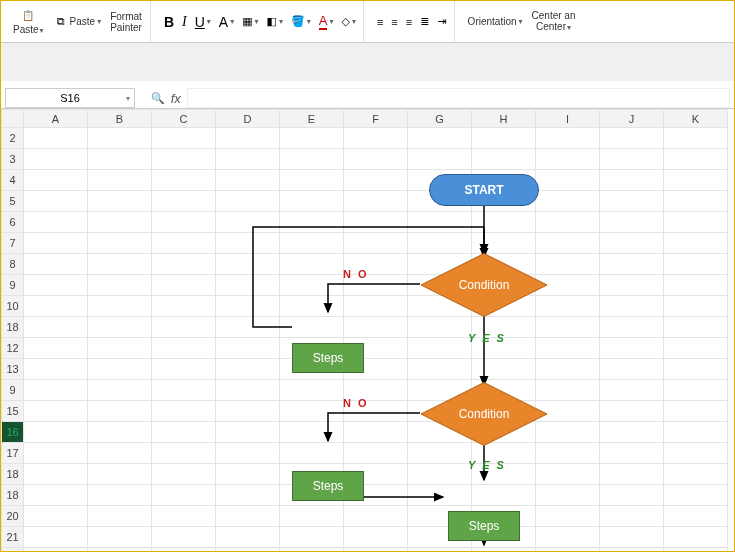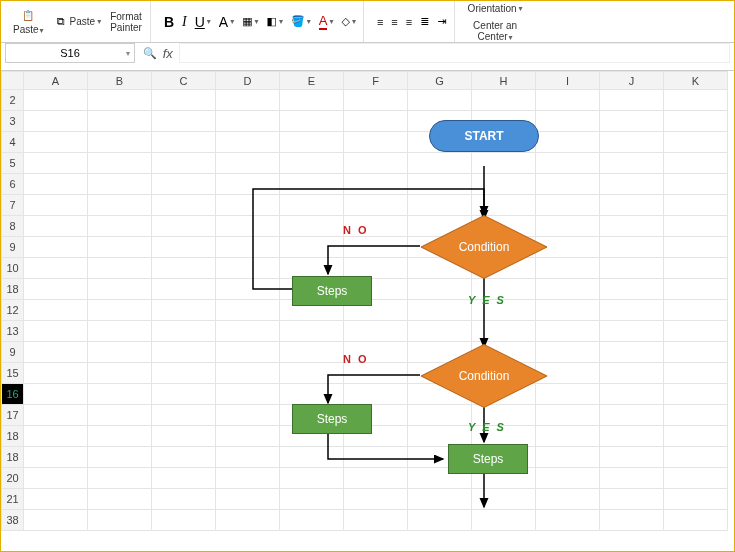--- a/index.html
+++ b/index.html
@@ -1,57 +1,57 @@
 <!DOCTYPE html>
 <html><head>
 <meta charset="utf-8">
 <style>
   * { box-sizing: border-box; margin: 0; padding: 0; }
   body { font-family: Arial, sans-serif; font-size: 11px; background: #f0f0f0; width: 735px; height: 552px; overflow: hidden; border: 1px solid #e0b000; }
   
   
   .toolbar { background: #fff; border-bottom: 1px solid #ccc; height: 42px; display: flex; align-items: center; padding: 0 4px; gap: 6px; }
   .tb-group { display: flex; align-items: center; gap: 2px; padding: 0 4px; border-right: 1px solid #e0e0e0; height: 100%; }
-  .tb-group:last-child { border-right: none; flex-direction: column; }
+  .tb-group:last-child { border-right: none; }
   .tb-btn { display: flex; flex-direction: column; align-items: center; justify-content: center; padding: 2px 4px; cursor: pointer; font-size: 10px; line-height: 1.1; }
   .tb-btn-row { display: flex; align-items: center; gap: 1px; padding: 2px 3px; cursor: pointer; font-size: 11px; }
   .tb-icon { width: 16px; height: 16px; display: inline-flex; align-items: center; justify-content: center; }
   .tb-label { font-size: 10px; color: #333; }
   .bold { font-weight: bold; font-size: 14px; }
   .italic { font-style: italic; font-size: 14px; font-family: serif; }
   .caret { font-size: 8px; color: #666; margin-left: 1px; }
 
   
-  .formula-bar { background: #fff; border-bottom: 1px solid #ccc; height: 28px; display: flex; align-items: flex-start; padding: 0 4px; gap: 8px; }
+  .formula-bar { background: #fff; border-bottom: 1px solid #ccc; height: 28px; display: flex; align-items: flex-end; padding: 0 4px; gap: 16px; margin-top: 38px; }
   .name-box { width: 130px; height: 20px; border: 1px solid #ccc; background: #fff; display: flex; align-items: center; padding: 0 6px; font-size: 11px; justify-content: center; position: relative; }
   .name-box .dd { position: absolute; right: 4px; font-size: 8px; color: #888; }
   .fx-area { display: flex; align-items: center; gap: 6px; flex: 1; }
   .fx-icon { font-style: italic; font-size: 13px; color: #555; }
   .fx-input { flex: 1; height: 20px; border: 1px solid #eee; background: #fff; }
 
   
   .grid-wrap { position: relative; background: #fff; height: calc(552px - 42px - 28px - 2px); overflow: hidden; }
   table.grid { border-collapse: collapse; table-layout: fixed; }
   table.grid th, table.grid td { border: 1px solid #e4e4e4; font-weight: normal; color: #444; }
   .corner { width: 22px; height: 18px; background: #f3f3f3; }
   .col-h { width: 64px; height: 18px; background: #f3f3f3; text-align: center; font-size: 11px; }
   .row-h { width: 22px; height: 21px; background: #f3f3f3; text-align: center; font-size: 11px; }
-  .row-h.sel { background: #000000; color: #2a7; }
+  .row-h.sel { background: #14532d; color: #2a7; }
   td.cell { width: 64px; height: 21px; background: #fff; }
 
   
   .flow { position: absolute; left: 22px; top: 18px; width: 704px; height: 460px; pointer-events: none; }
   .shape { position: absolute; display: flex; align-items: center; justify-content: center; color: #fff; font-size: 12px; font-weight: bold; pointer-events: auto; }
   .terminator { background: #4a90d9; border: 1.5px solid #2d5a8c; border-radius: 18px; height: 32px; width: 110px; }
-  .process { background: #5fa548; border: 1.5px solid #3c6e2e; height: 30px; width: 80px; font-weight: normal; }
+  .process { background: #5fa548; border: 1.5px solid #3c6e2e; height: 30px; width: 72px; font-weight: normal; margin-top: 29px; }
   .decision { width: 128px; height: 56px; }
   .decision .diamond { position: absolute; inset: 0; background: #e8852a; border: 1.5px solid #b05e15; transform: scaleY(0.5) rotate(45deg); width: 90px; height: 90px; left: 19px; top: -17px; }
   .decision .dt { position: relative; z-index: 1; font-weight: normal; }
   .lbl { position: absolute; font-size: 11px; font-weight: bold; letter-spacing: 2px; }
-  .lbl-no { color: #c82020; }
+  .lbl-no { color: #c82020; margin-top: 6px; }
   .lbl-yes { color: #2a8a2a; font-style: italic; }
 
   svg.arrows { position: absolute; inset: 0; width: 100%; height: 100%; }
 </style>
 </head>
 <body>
 
 <div class="toolbar">
   <div class="tb-group">
     <div class="tb-btn">
@@ -473,21 +473,21 @@
 
       <polyline points="397,286 305,286 305,314" fill="none" stroke="#000" stroke-width="1.5" marker-end="url(#ah)"></polyline>
 
       <polyline points="305,344 305,370 420,370" fill="none" stroke="#000" stroke-width="1.5" marker-end="url(#ah)"></polyline>
 
       <line x1="461" y1="313" x2="461" y2="353" stroke="#000" stroke-width="1.5" marker-end="url(#ah)"></line>
 
       <line x1="461" y1="385" x2="461" y2="418" stroke="#000" stroke-width="1.5" marker-end="url(#ah)"></line>
     </svg>
 
-    <div class="shape terminator" style="left:406px; top:31px;">
+    <div class="shape terminator" style="left:406px; top:47px;">
       <span>START</span>
     </div>
 
     <div class="shape decision" style="left:397px; top:130px;">
       <div class="diamond"></div>
         <span class="dt">Condition</span>
     </div>
     <div class="lbl lbl-no" style="left:320px; top:135px;">N O</div>
     <div class="lbl lbl-yes" style="left:445px; top:205px;">Y E S</div>
 

